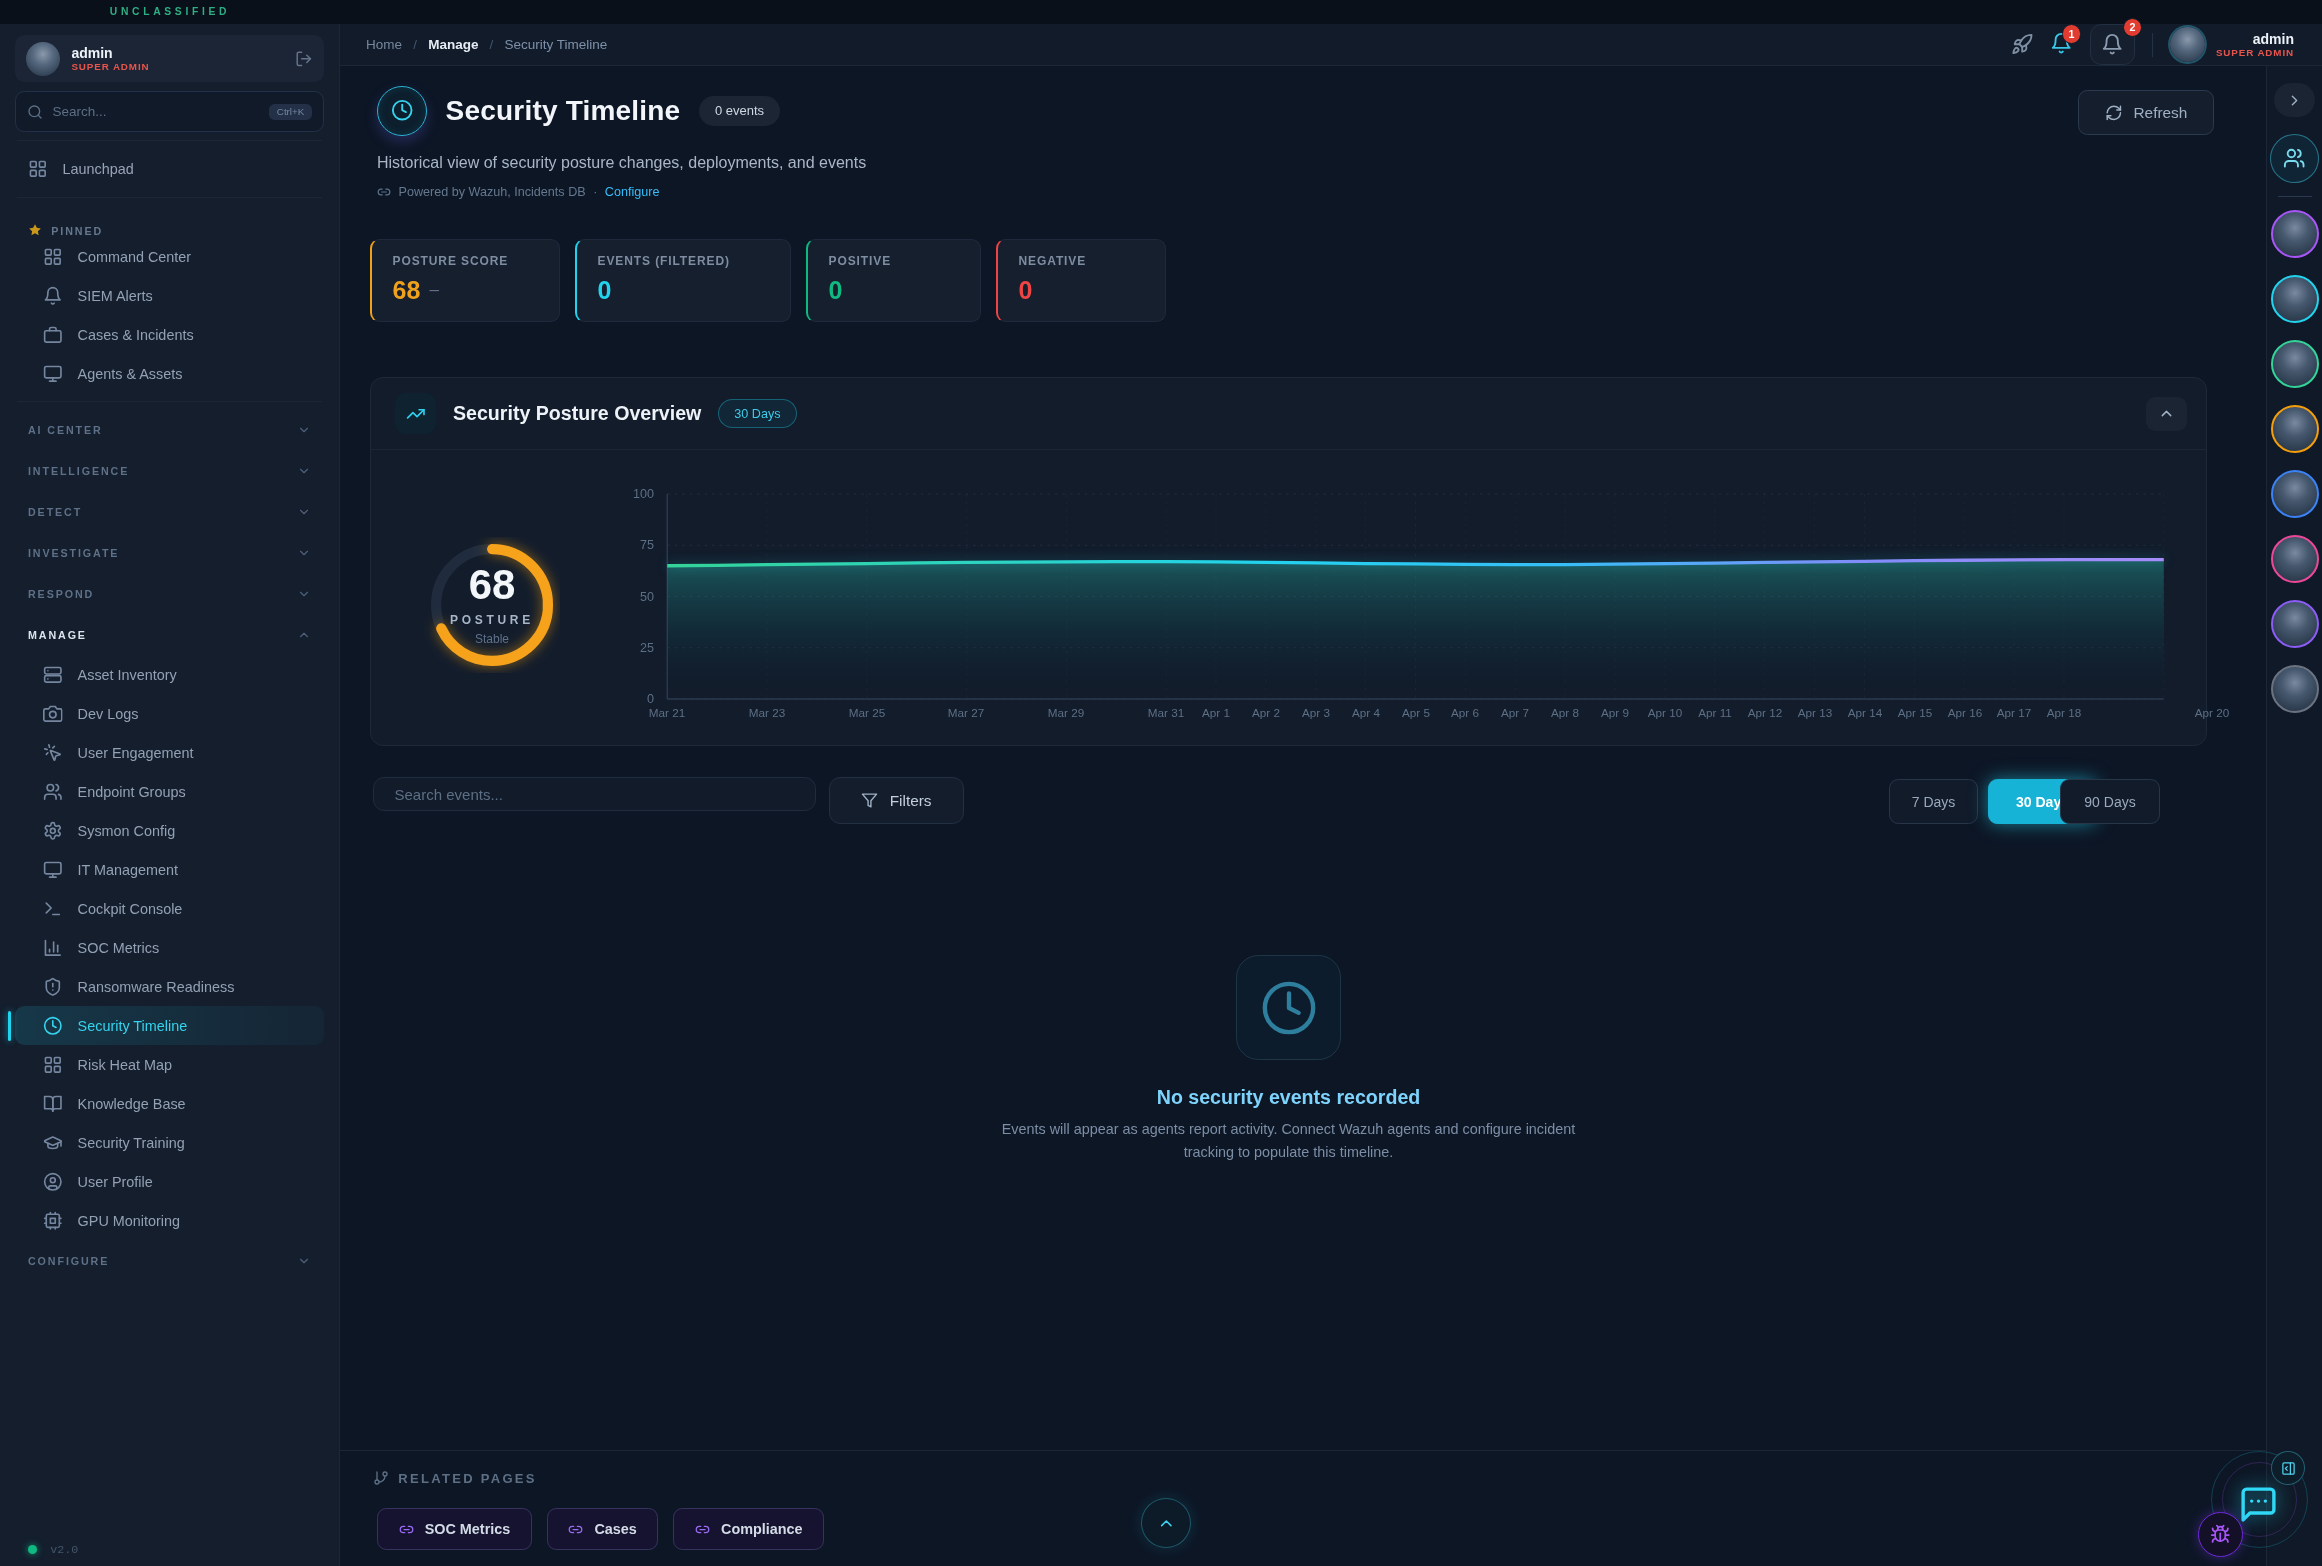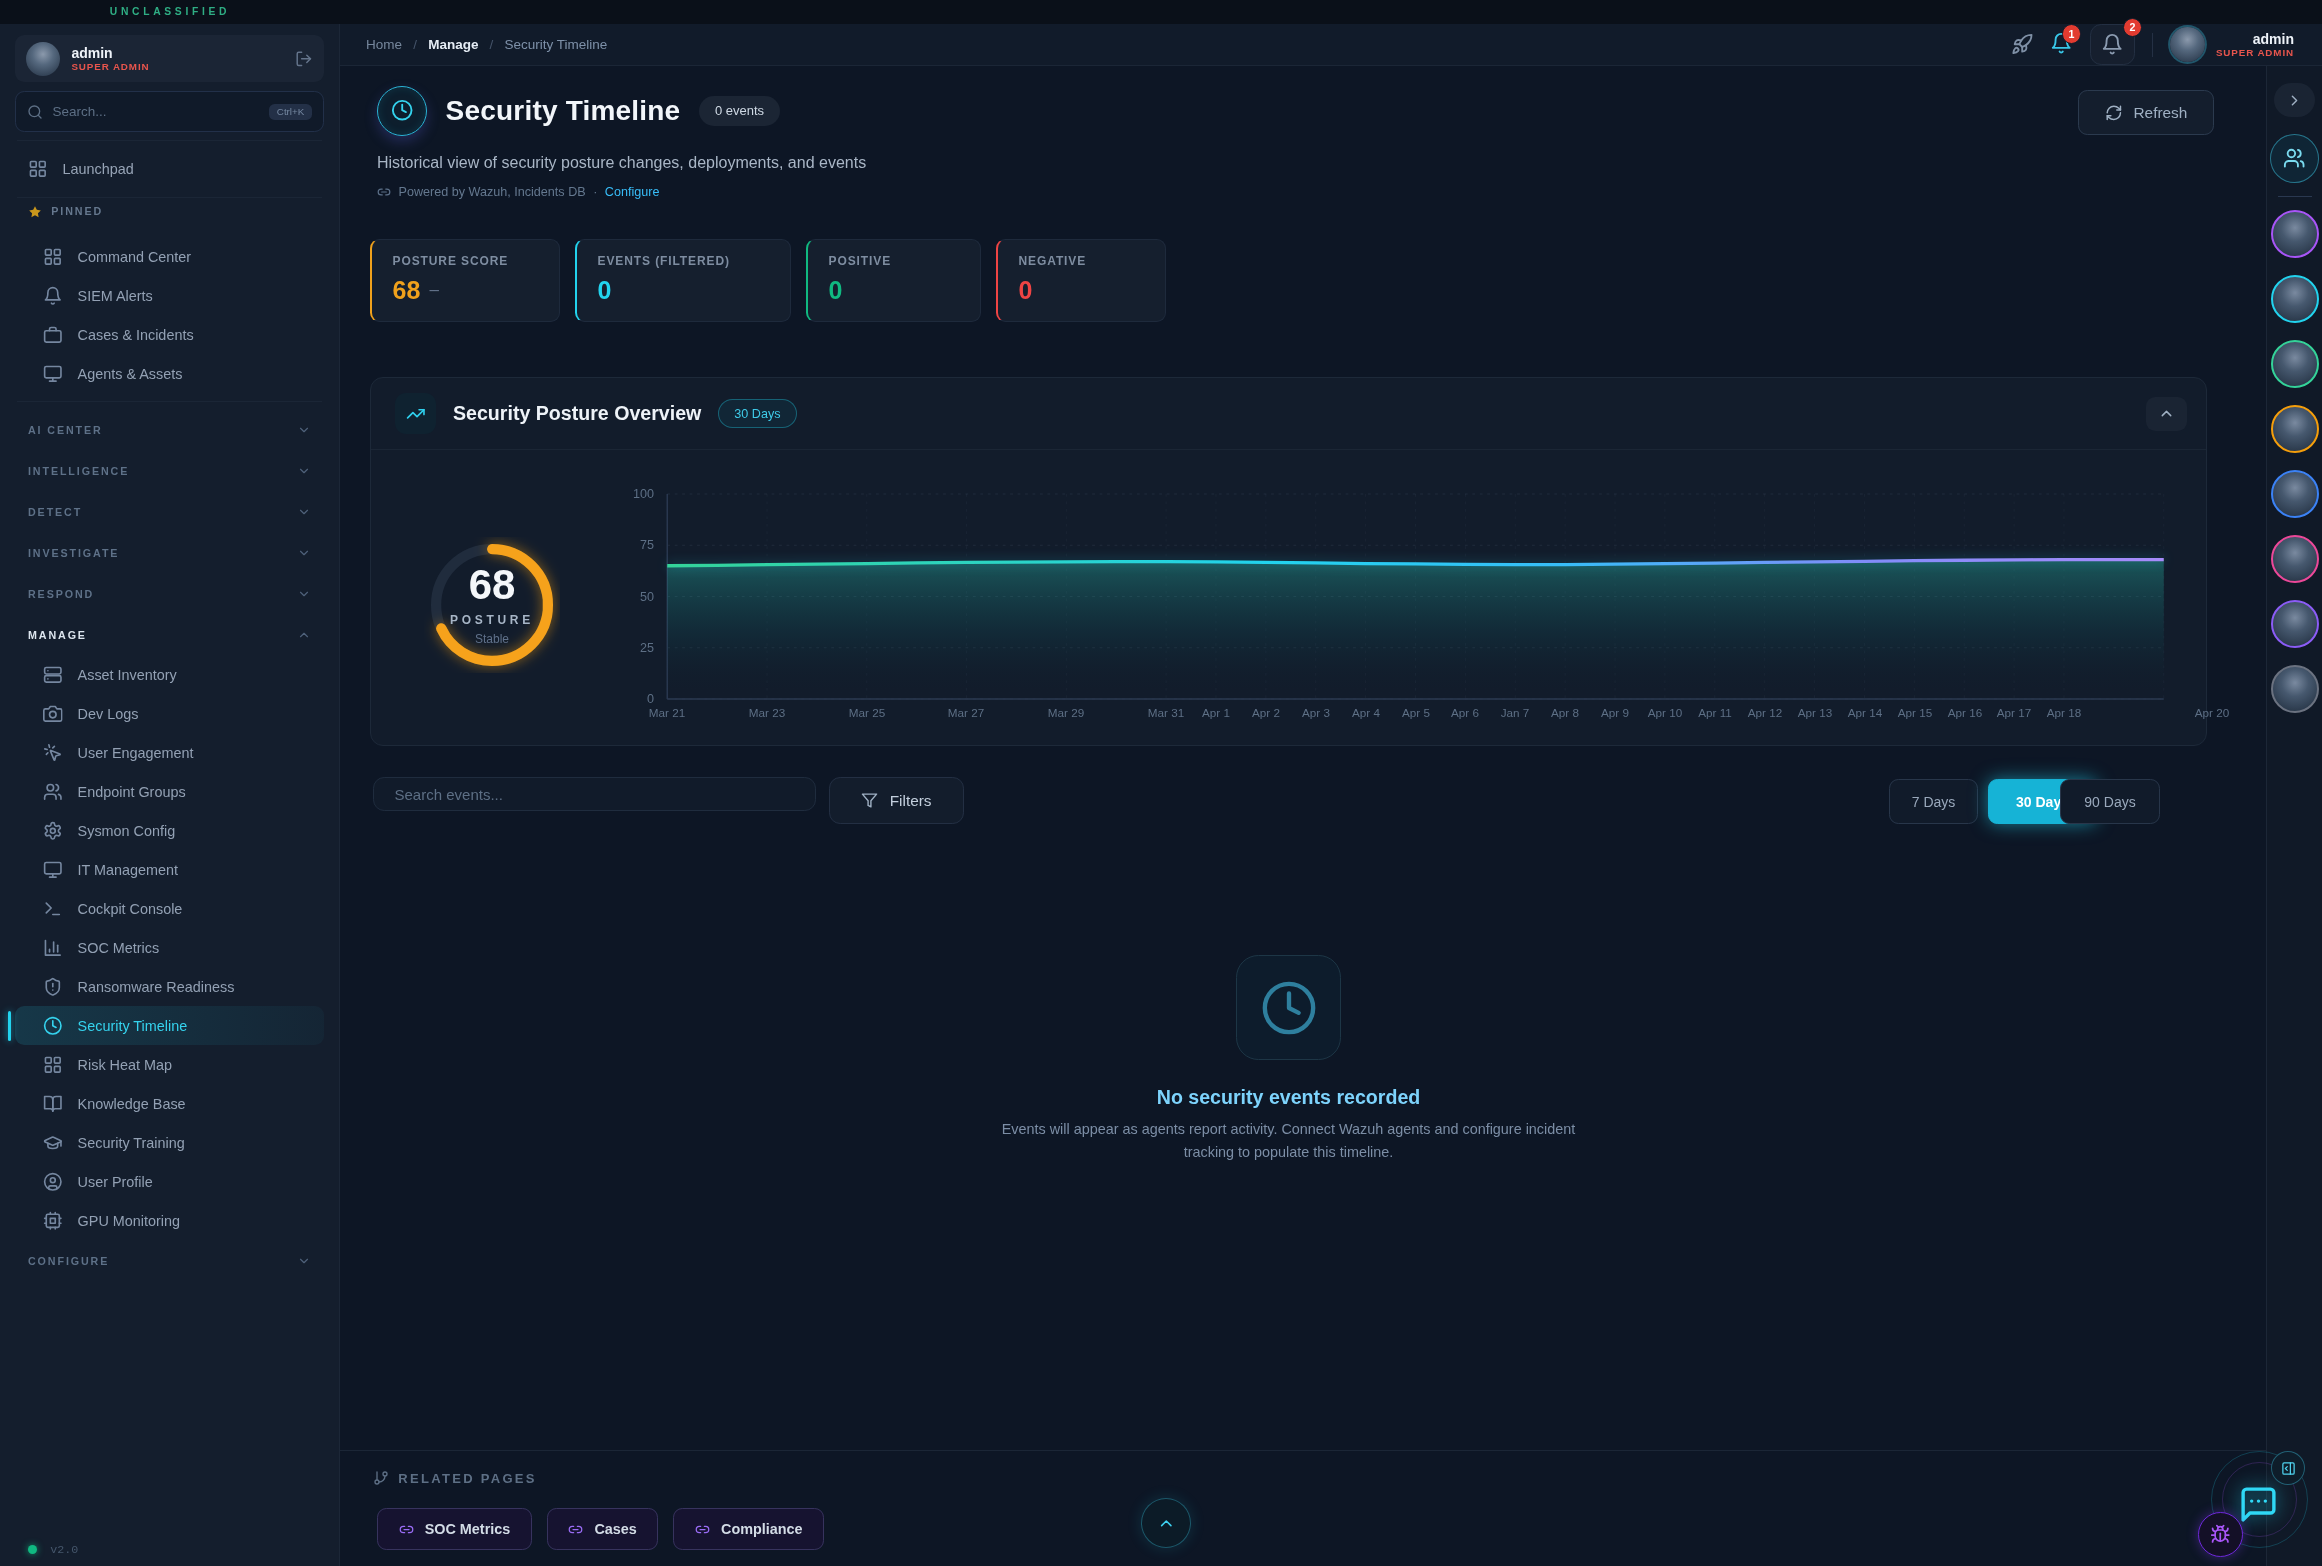--- a/index.html
+++ b/index.html
@@ -21,21 +21,21 @@
   .u-av{width:34px;height:34px;}
   .u-name{font-size:14px;font-weight:700;color:#eef3f9;line-height:1.15;}
   .u-role{font-size:9.8px;font-weight:700;letter-spacing:0.9px;color:#e8554d;}
   .logout{margin-left:auto;color:#64748b;width:17.7px;height:17.7px;}
   .side-search{display:flex;align-items:center;gap:9.3px;height:39px;background:#101a29;border:0.9px solid #223049;border-radius:9.3px;padding:0 11.2px;margin-bottom:7.5px;}
   .side-search .ph{font-size:13.5px;color:#5d6f85;}
   .side-search .kbd{margin-left:auto;background:#233047;border-radius:5.6px;padding:2.8px 7.5px;font-size:9.8px;color:#7487a0;}
   .sep{border:none;border-top:0.9px solid #1b2636;margin:7.5px 1.9px;}
   .nav-row{display:flex;align-items:center;gap:15px;height:41px;padding:0 13px;border-radius:9.3px;color:#97a4b6;font-size:14.4px;cursor:pointer;}
   .nav-row .ic{color:#7587a0;}
-  .sect{display:flex;align-items:flex-start;height:32px;padding:0 13px;font-size:10.7px;font-weight:700;letter-spacing:1.9px;color:#66788e;}
+  .sect{display:flex;align-items:flex-end;height:32px;padding:0 13px;font-size:10.7px;font-weight:700;letter-spacing:1.9px;color:#66788e;}
   .sect .star{width:14px;height:14px;color:#c9971c;margin-right:9.3px;}
   .group{display:flex;align-items:center;height:41px;padding:0 13px;font-size:10.7px;font-weight:700;letter-spacing:1.9px;color:#5e7188;cursor:pointer;}
   .group .chev{margin-left:auto;width:14px;height:14px;color:#4e617a;}
   .group.open{color:#dce5ee;}
   .sub{display:flex;align-items:center;gap:15px;height:39px;padding:0 13px 0 28px;border-radius:9.3px;color:#93a1b4;font-size:14.4px;cursor:pointer;}
   .sub .ic{color:#7587a0;}
   .sub.active{position:relative;background:linear-gradient(90deg,rgba(34,211,238,.14),rgba(34,211,238,.04));color:#35d3ee;}
   .sub.active .ic{color:#35d3ee;}
   .sub.active::before{content:'';position:absolute;left:-7.5px;top:4.7px;bottom:4.7px;width:3.7px;border-radius:3.7px;background:#22d3ee;box-shadow:0 0 7.5px rgba(34,211,238,.7);}
   .status{position:absolute;left:28px;bottom:9.3px;display:flex;align-items:center;gap:13px;}
@@ -716,21 +716,21 @@
           <span style="left: 200px;">Mar 25</span>
           <span style="left: 299px;">Mar 27</span>
           <span style="left: 399px;">Mar 29</span>
           <span style="left: 499px;">Mar 31</span>
           <span style="left: 549px;">Apr 1</span>
           <span style="left: 599px;">Apr 2</span>
           <span style="left: 649px;">Apr 3</span>
           <span style="left: 699px;">Apr 4</span>
           <span style="left: 749px;">Apr 5</span>
           <span style="left: 798px;">Apr 6</span>
-          <span style="left: 848px;">Jan 7</span>
+          <span style="left: 848px;">Apr 7</span>
           <span style="left: 898px;">Apr 8</span>
           <span style="left: 948px;">Apr 9</span>
           <span style="left: 998px;">Apr 10</span>
           <span style="left: 1048px;">Apr 11</span>
           <span style="left: 1098px;">Apr 12</span>
           <span style="left: 1148px;">Apr 13</span>
           <span style="left: 1198px;">Apr 14</span>
           <span style="left: 1248px;">Apr 15</span>
           <span style="left: 1298px;">Apr 16</span>
           <span style="left: 1347px;">Apr 17</span>

